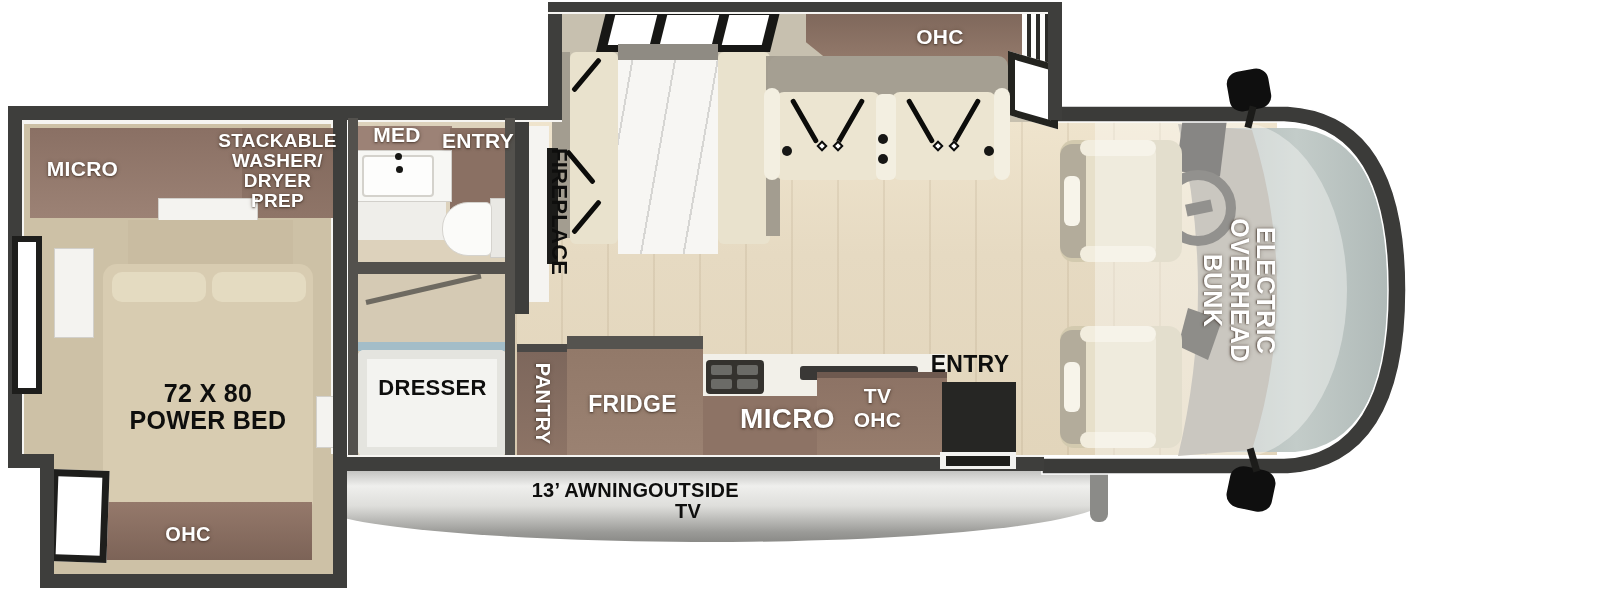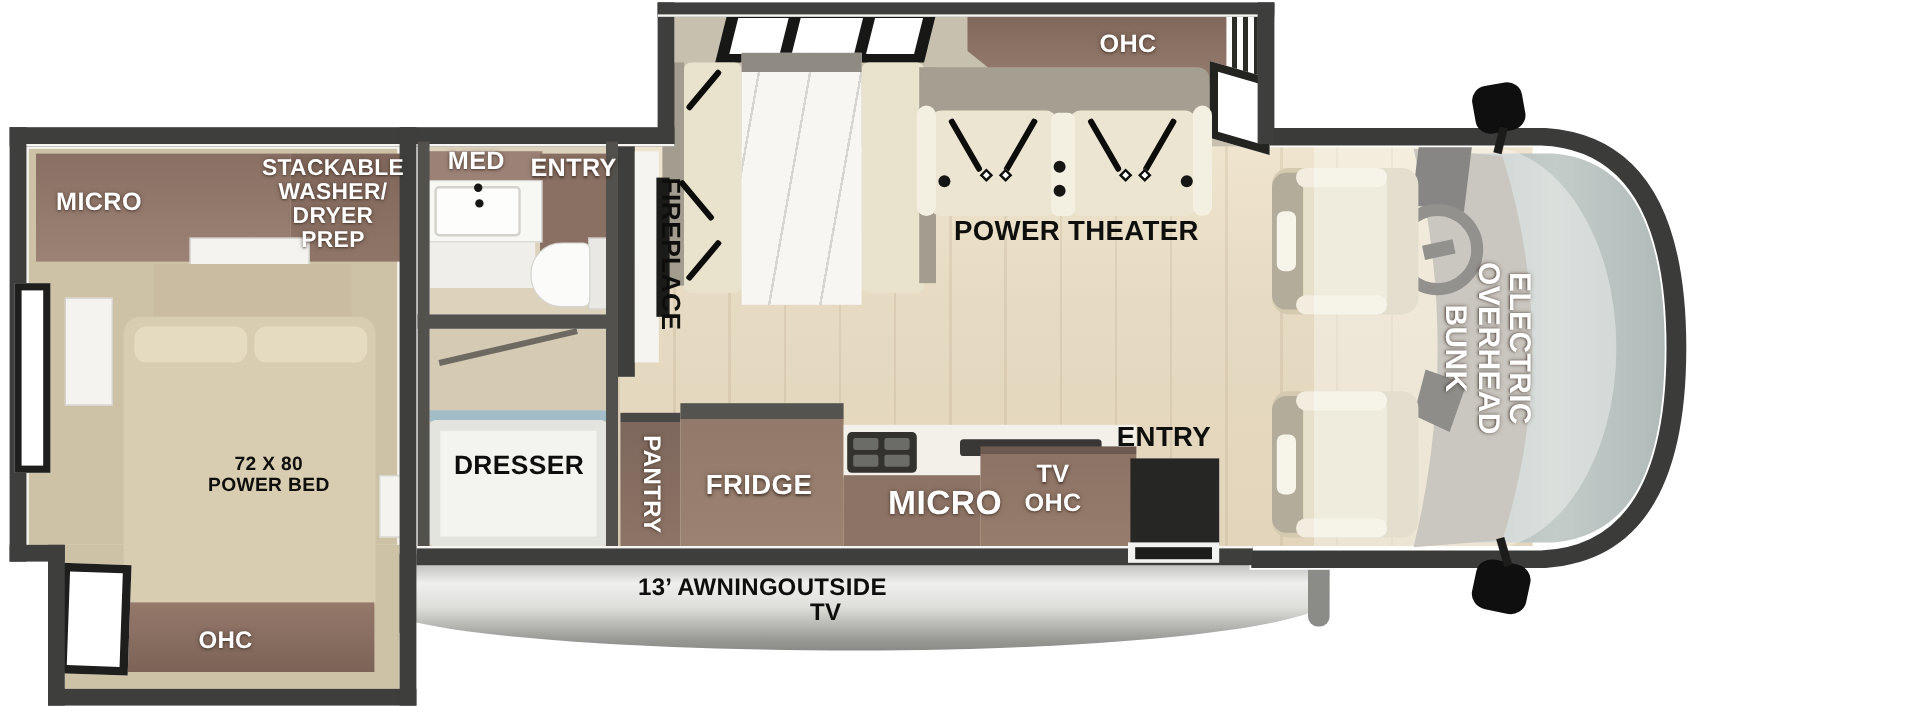--- a/index.html
+++ b/index.html
@@ -94,21 +94,21 @@
   <div style="left:12px;top:236px;width:30px;height:158px;background:#fff;border:6px solid #1e1e1c;z-index:3;"></div>
   <div style="left:50px;top:470px;width:58px;height:92px;background:#fff;border:7px solid #1e1e1c;z-index:2;transform:rotate(2deg);"></div>
 
   <div class="lbl" style="left:30px;top:158px;width:105px;font-size:21px;">MICRO</div>
   <div class="lbl" style="left:205px;top:131px;width:145px;font-size:19px;">
     <div style="position:static">STACKABLE</div>
     <div style="position:static">WASHER/</div>
     <div style="position:static">DRYER</div>
     <div style="position:static">PREP</div>
   </div>
-  <div class="lbl dark" style="left:144px;top:380px;width:160px;font-size:16px;">
+  <div class="lbl dark" style="left:128px;top:380px;width:160px;font-size:25px;">
     <div style="position:static">72 X 80</div>
     <div style="position:static">POWER BED</div>
   </div>
   <div class="lbl" style="left:148px;top:524px;width:80px;font-size:20px;">OHC</div>
 
   <div style="left:352px;top:126px;width:100px;height:42px;background:#9c8276;z-index:2;"></div>
   <div style="left:450px;top:128px;width:55px;height:84px;background:#8a7063;z-index:2;"></div>
   <div class="marble" style="left:356px;top:150px;width:96px;height:52px;z-index:2;background:#f7f7f4;"></div>
   <div style="left:362px;top:155px;width:72px;height:42px;background:#fdfdfc;border:2px solid #d4d2cc;border-radius:4px;z-index:2;"></div>
   <div class="dot" style="left:395px;top:153px;width:7px;height:7px;"></div>
@@ -164,21 +164,20 @@
   <div class="beltbar" style="left:918px;top:96px;transform:rotate(-30deg);"></div>
   <div class="beltbar" style="left:964px;top:96px;transform:rotate(30deg);"></div>
   <div class="beltsq" style="left:934px;top:142px;"></div>
   <div class="beltsq" style="left:950px;top:142px;"></div>
   <div class="dot" style="left:782px;top:146px;"></div>
   <div class="dot" style="left:878px;top:134px;"></div>
   <div class="dot" style="left:878px;top:154px;"></div>
   <div class="dot" style="left:984px;top:146px;"></div>
   <div style="left:1008px;top:58px;width:50px;height:64px;background:#fff;border:7px solid #23231f;z-index:2;transform:skewY(16deg);"></div>
   <div class="lbl dark" style="left:787px;top:180px;width:220px;font-size:23px;">
-    <div style="position:static">POWER THEATER</div>
   </div>
 
   <div style="left:517px;top:344px;width:50px;height:114px;z-index:2;background:linear-gradient(180deg,#4a4846 0 8px,#7d675c 8px,#8d7466);"></div>
   <div style="left:567px;top:336px;width:136px;height:122px;z-index:2;background:linear-gradient(180deg,#55534f 0 13px,#927969 13px,#9b8272);"></div>
   <div style="left:703px;top:354px;width:244px;height:44px;background:#f2f0e9;z-index:2;"></div>
   <div style="left:706px;top:360px;width:58px;height:34px;background:#34322e;border-radius:4px;z-index:2;">
     <div style="left:5px;top:5px;width:21px;height:10px;background:#6b6b67;border-radius:2px;"></div>
     <div style="left:31px;top:5px;width:21px;height:10px;background:#6b6b67;border-radius:2px;"></div>
     <div style="left:5px;top:19px;width:21px;height:10px;background:#6b6b67;border-radius:2px;"></div>
     <div style="left:31px;top:19px;width:21px;height:10px;background:#6b6b67;border-radius:2px;"></div>

